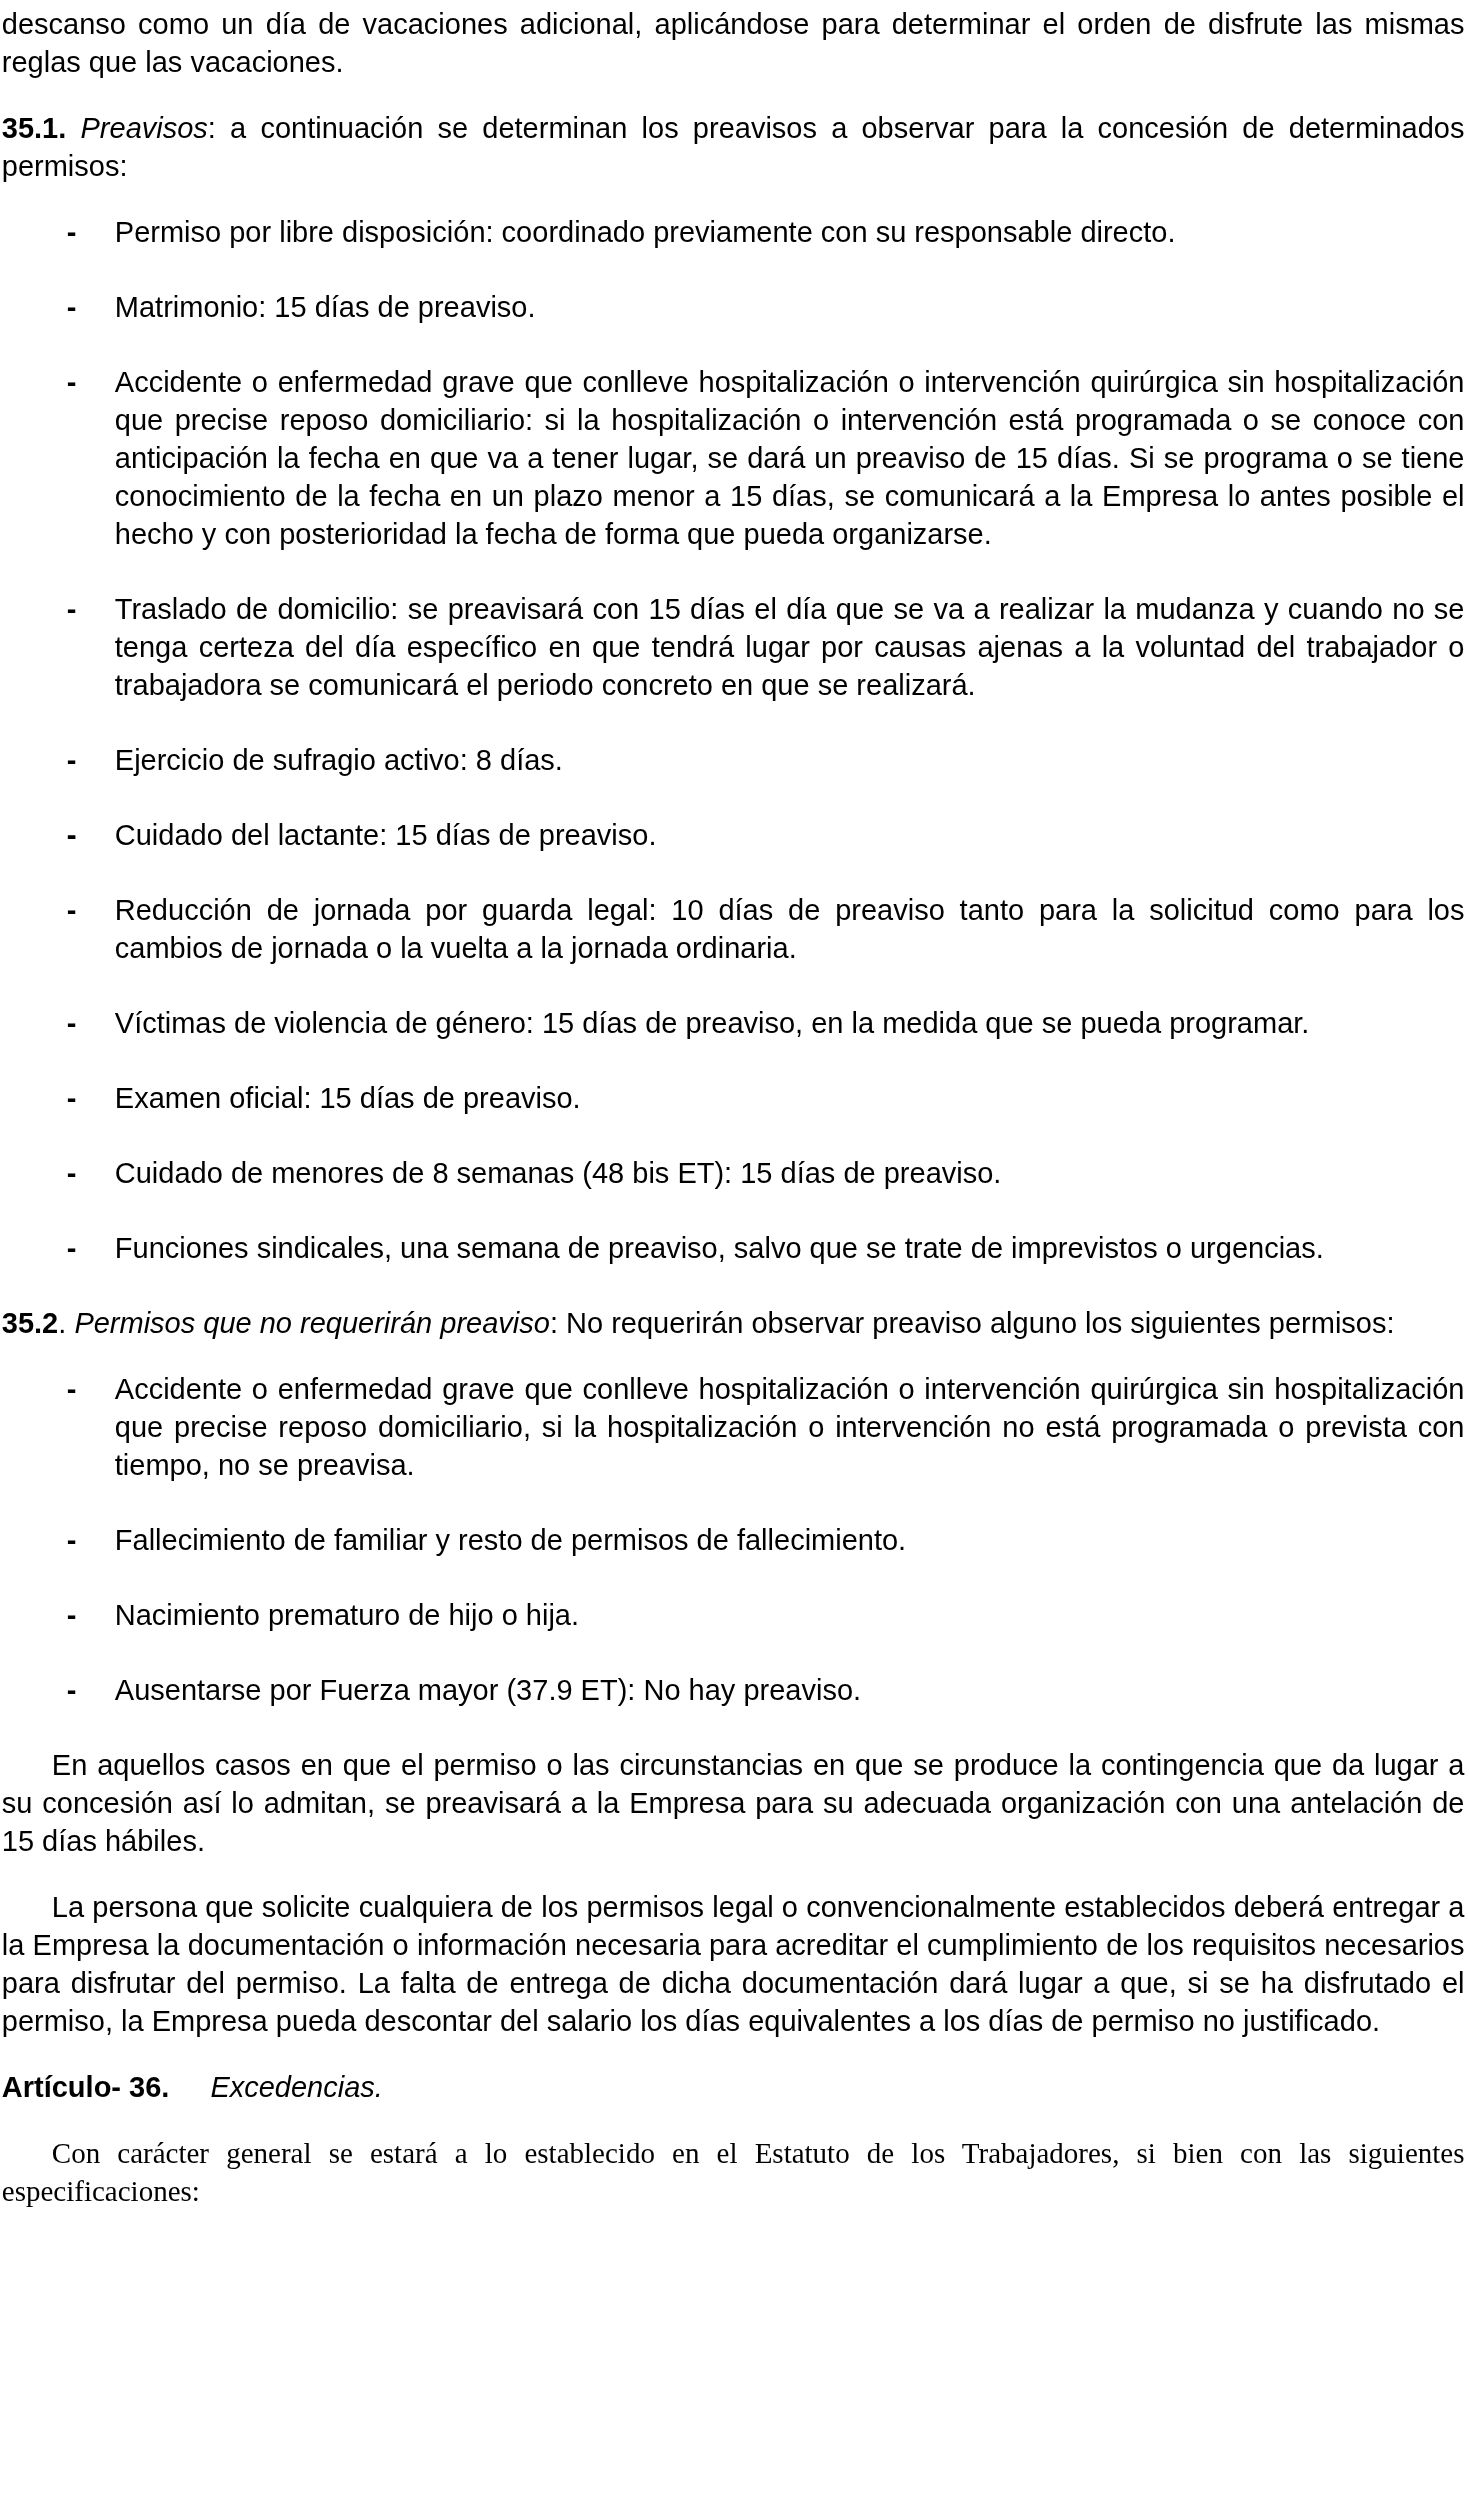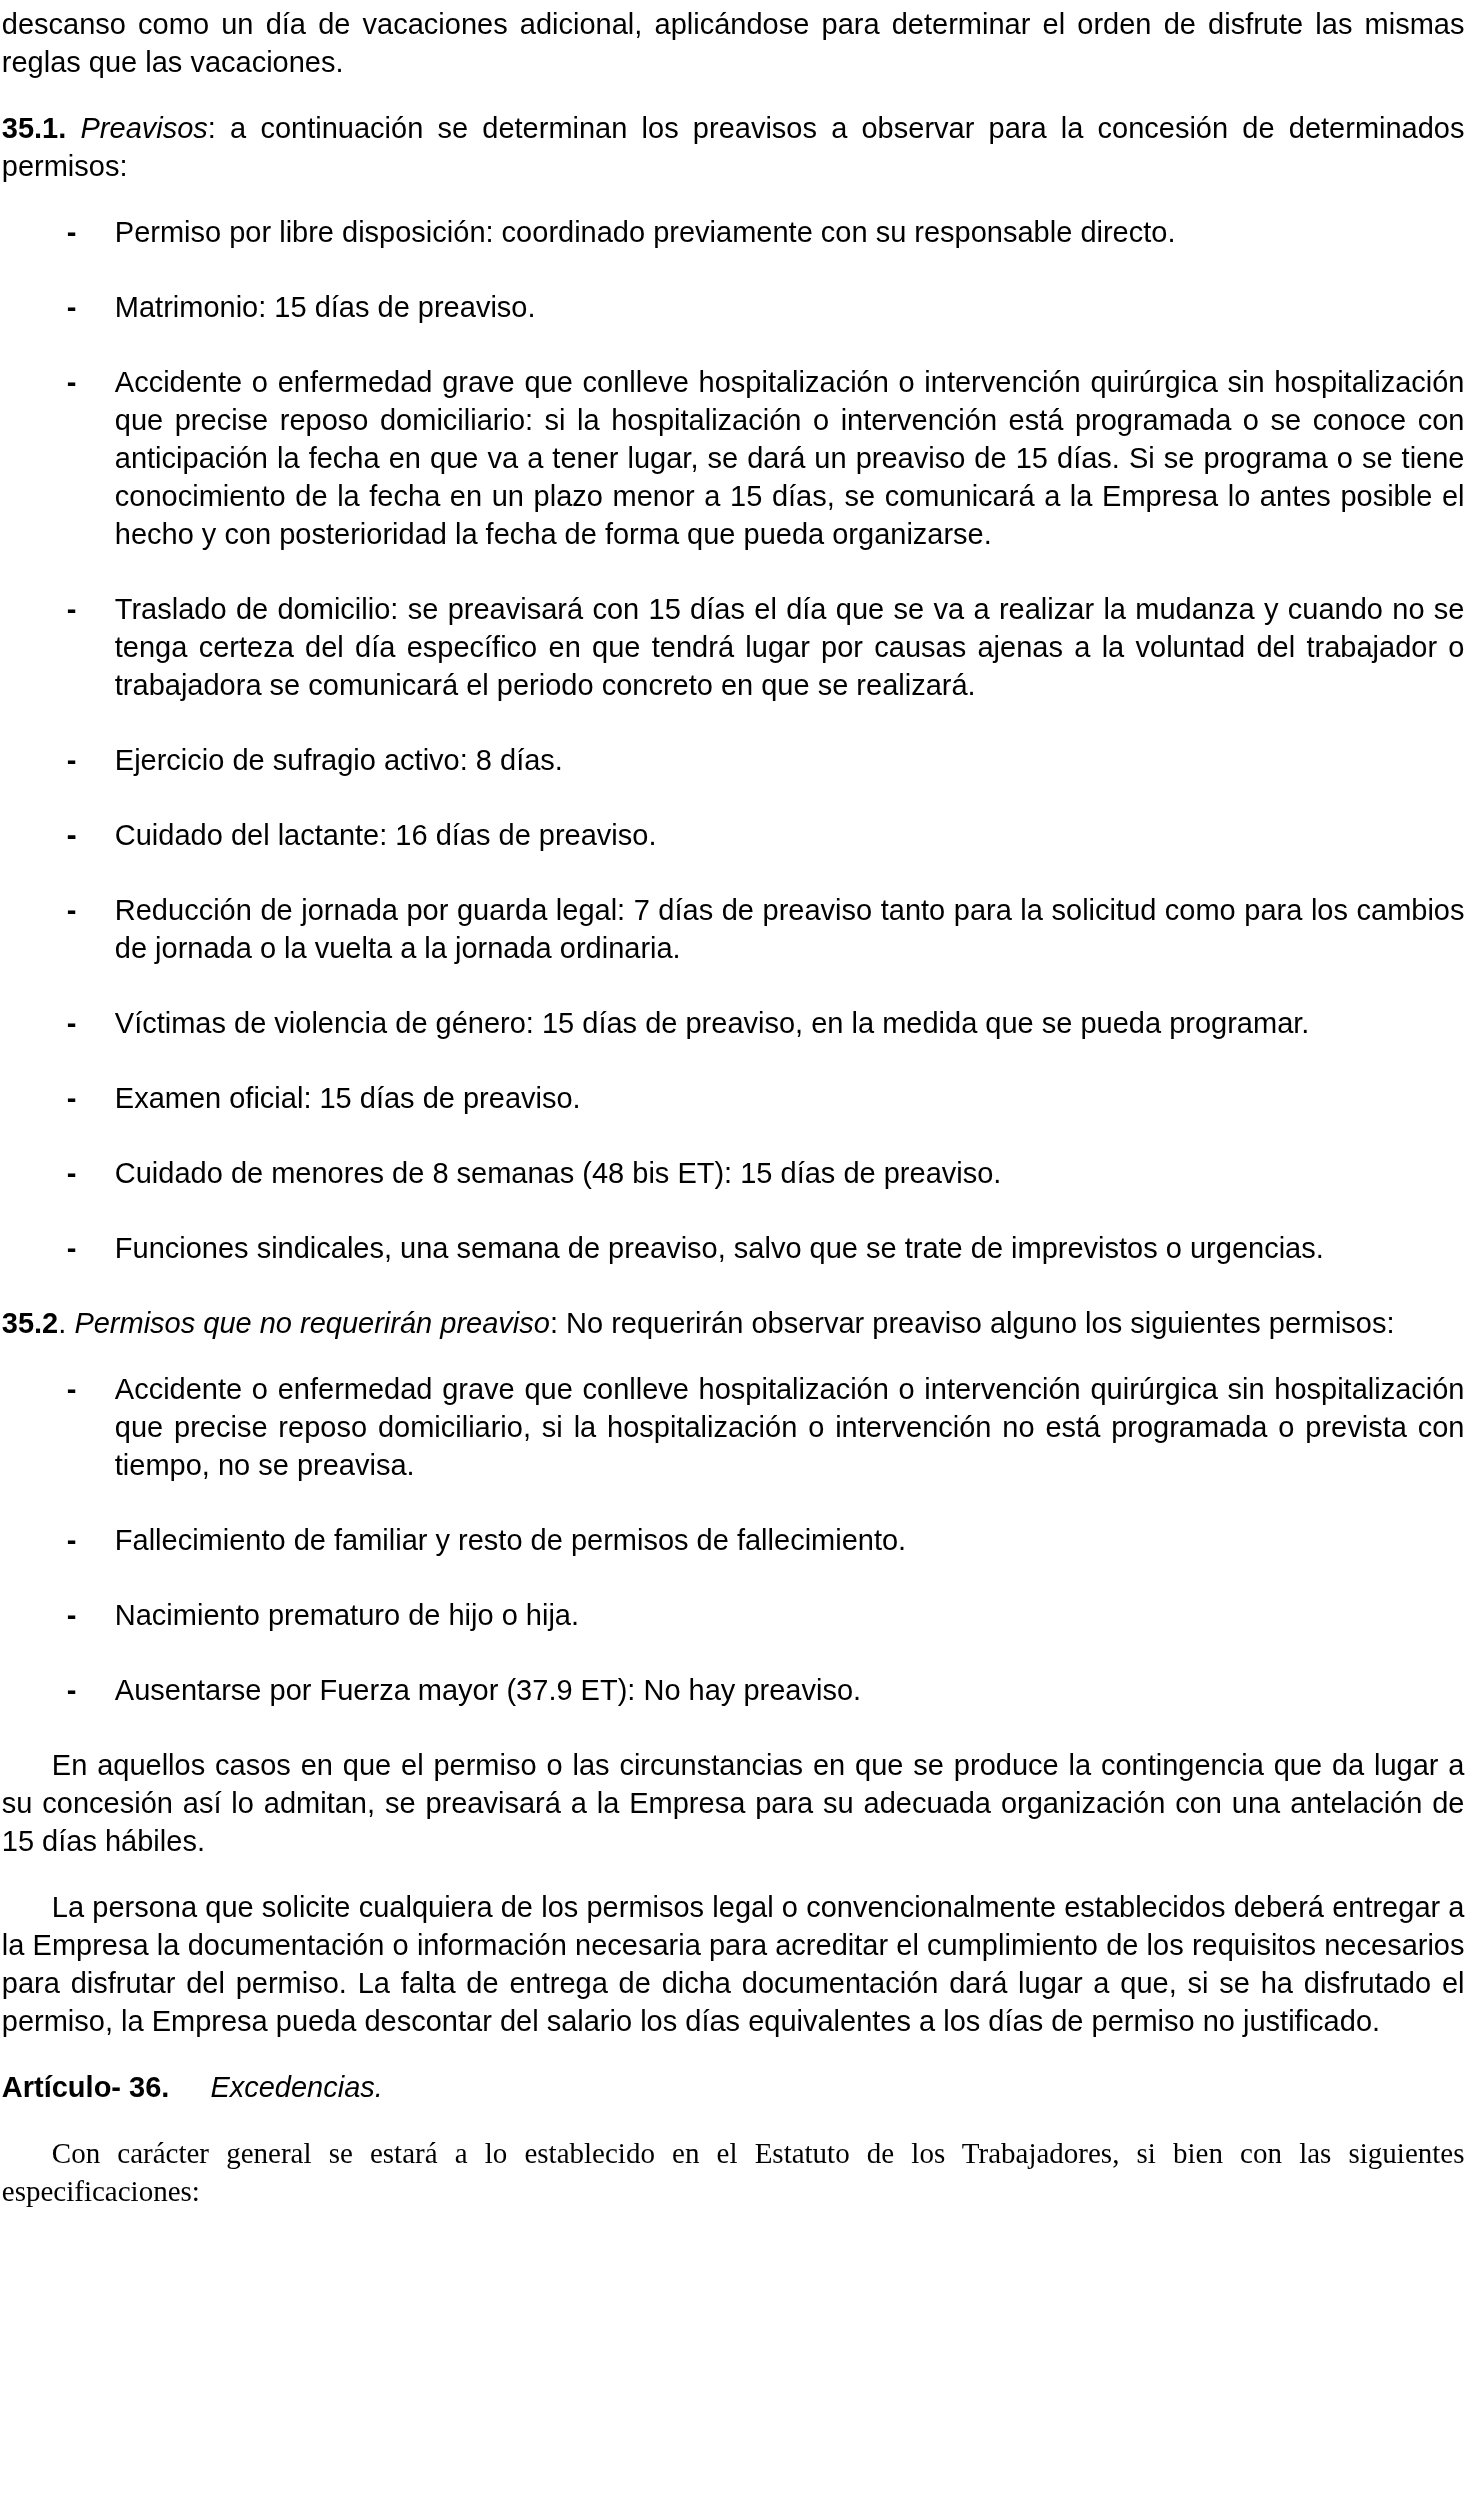--- a/index.html
+++ b/index.html
@@ -53,22 +53,22 @@
 <div class="page">
     <p><span class="normal">descanso como un día de vacaciones adicional, aplicándose para determinar el orden de disfrute las mismas reglas que las vacaciones.</span></p>
     <p><span class="bold">35.1. </span><span class="italic">Preavisos</span><span class="normal">: a continuación se determinan los preavisos a observar para la concesión de determinados permisos:</span></p>
     <ul class="doc-list">
       <li><span class="bullet">-</span><span class="item-text">Permiso por libre disposición: coordinado previamente con su responsable directo.</span></li>
       <li><span class="bullet">-</span><span class="item-text">Matrimonio: 15 días de preaviso.</span></li>
       <li><span class="bullet">-</span><span class="item-text">Accidente o enfermedad grave que conlleve hospitalización o intervención quirúrgica sin hospitalización que precise reposo domiciliario: si la hospitalización o intervención está programada o se conoce con anticipación la fecha en que va a tener lugar, se dará un preaviso de 15 días. Si se programa o se tiene conocimiento de la fecha en un plazo menor a 15 días, se comunicará a la Empresa lo antes posible el hecho y con posterioridad la fecha de forma que pueda organizarse.</span></li>
       <li><span class="bullet">-</span><span class="item-text">Traslado de domicilio: se preavisará con 15 días el día que se va a realizar la mudanza y cuando no se tenga certeza del día específico en que tendrá lugar por causas ajenas a la voluntad del trabajador o trabajadora se comunicará el periodo concreto en que se realizará.</span></li>
       <li><span class="bullet">-</span><span class="item-text">Ejercicio de sufragio activo: 8 días.</span></li>
       <li><span class="bullet">-</span></li>
-      <li><span class="bullet">-</span><span class="item-text">Cuidado del lactante: 16 días de preaviso.</span></li>
-      <li><span class="bullet">-</span><span class="item-text">Reducción de jornada por guarda legal: 7 días de preaviso tanto para la solicitud como para los cambios de jornada o la vuelta a la jornada ordinaria.</span></li>
+      <li><span class="bullet">-</span><span class="item-text">Cuidado del lactante: 15 días de preaviso.</span></li>
+      <li><span class="bullet">-</span><span class="item-text">Reducción de jornada por guarda legal: 10 días de preaviso tanto para la solicitud como para los cambios de jornada o la vuelta a la jornada ordinaria.</span></li>
       <li><span class="bullet">-</span><span class="item-text">Víctimas de violencia de género: 15 días de preaviso, en la medida que se pueda programar.</span></li>
       <li><span class="bullet">-</span><span class="item-text">Examen oficial: 15 días de preaviso.</span></li>
       <li><span class="bullet">-</span><span class="item-text">Cuidado de menores de 8 semanas (48 bis ET): 15 días de preaviso.</span></li>
       <li><span class="bullet">-</span><span class="item-text">Funciones sindicales, una semana de preaviso, salvo que se trate de imprevistos o urgencias.</span></li>
     </ul>
     <p><span class="bold">35.2</span><span class="normal">. </span><span class="italic">Permisos que no requerirán preaviso</span><span class="normal">: No requerirán observar preaviso alguno los siguientes permisos:</span></p>
     <ul class="doc-list">
       <li><span class="bullet">-</span><span class="item-text">Accidente o enfermedad grave que conlleve hospitalización o intervención quirúrgica sin hospitalización que precise reposo domiciliario, si la hospitalización o intervención no está programada o prevista con tiempo, no se preavisa.</span></li>
       <li><span class="bullet">-</span><span class="item-text">Fallecimiento de familiar y resto de permisos de fallecimiento.</span></li>
       <li><span class="bullet">-</span><span class="item-text">Nacimiento prematuro de hijo o hija.</span></li>

